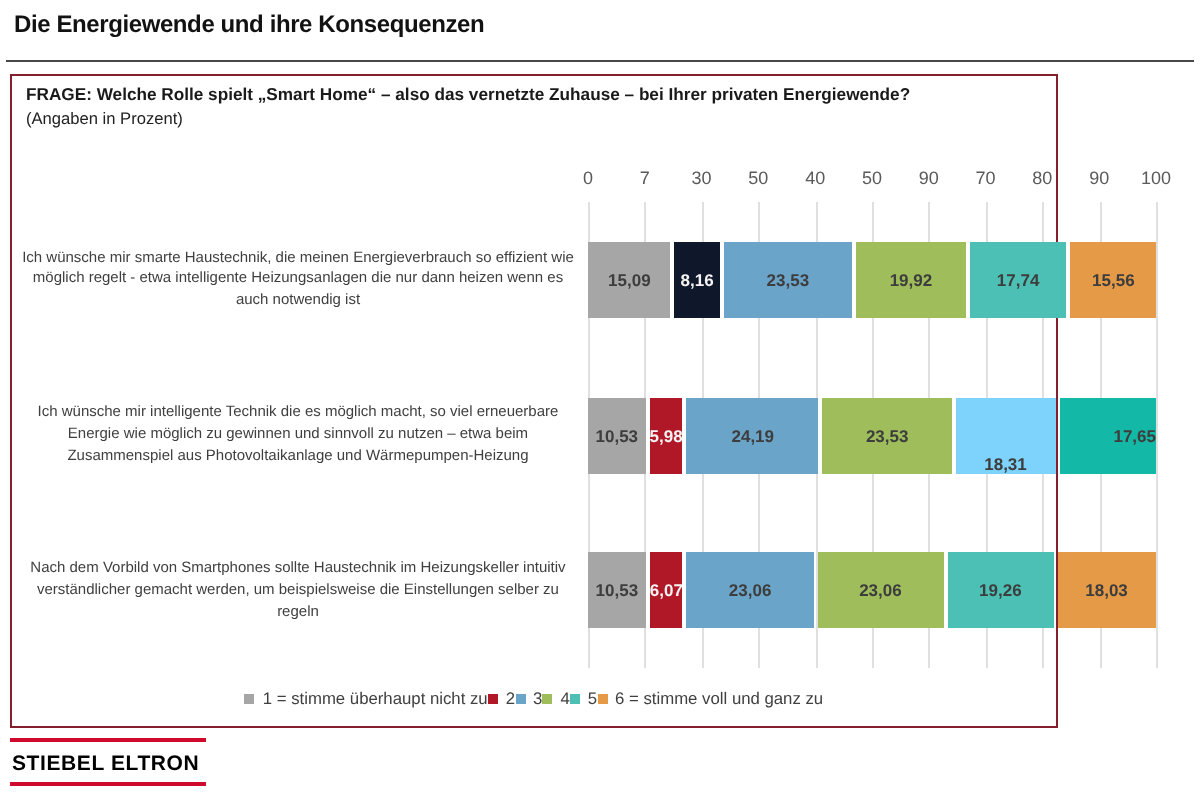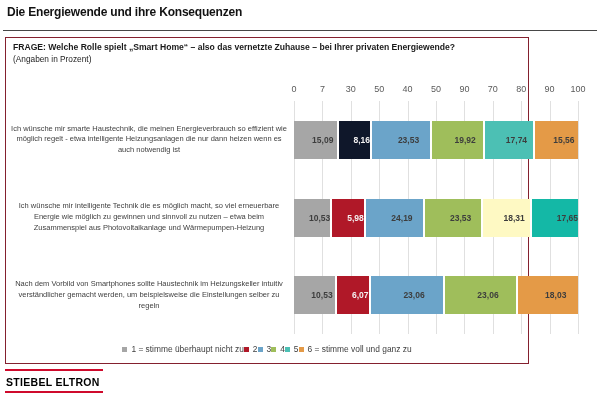--- a/index.html
+++ b/index.html
@@ -25,21 +25,21 @@
 
   .plot { position:absolute; left:288px; top:63px; width:284px; height:233px; }
   .gl   { position:absolute; top:0; bottom:0; width:1px; background:#e0e0e0; }
 
   .rows { position:absolute; left:2px; top:63px; width:570px; height:233px;
           display:flex; flex-direction:column; }
   .crow { flex:1 1 0; display:flex; align-items:center; }
   .rlabel { width:286px; padding:0 6px 0 2px; font-size:7.5px; line-height:1.45;
             color:#3f3f3f; text-align:center; }
   .rbar { width:284px; height:38px; display:flex; gap:2px; }
-  .seg  { display:flex; align-items:center; justify-content:center; height:100%;padding-left:15px; }
+  .seg  { display:flex; align-items:center; justify-content:center; height:100%; }
   .segv { font-size:8.5px; font-weight:bold; white-space:nowrap; }
 
   .legend { position:absolute; left:0; right:0; top:306px; display:flex;
             justify-content:center; align-items:center; }
   .litem { display:flex; align-items:center; gap:4px; }
   .sw { width:5px; height:5px; display:inline-block; }
   .llabel { font-size:8.4px; color:#404040; }
 
   .logo { position:absolute; left:5px; top:369px; display:inline-block;
           border-top:2px solid #cf0a2c; border-bottom:2px solid #cf0a2c;
@@ -115,21 +115,21 @@
             </div>
             <div class="seg" style="flex: 5.98 1 0px; background: rgb(176, 24, 40);">
               <span class="segv" style="color: rgb(244, 242, 242);">5,98</span>
             </div>
             <div class="seg" style="flex: 24.19 1 0px; background: rgb(107, 164, 201);">
               <span class="segv" style="color: rgb(61, 61, 61); text-align: center;">24,19</span>
             </div>
             <div class="seg" style="flex: 23.53 1 0px; background: rgb(159, 190, 91);">
               <span class="segv" style="color: rgb(61, 61, 61);">23,53</span>
             </div>
-            <div class="seg" style="flex: 18.31 1 0px; background: #fef9c3;">
+            <div class="seg" style="flex: 18.31 1 0px; background: #7dd3fc; align-items: flex-end;">
               <span class="segv" style="color: rgb(61, 61, 61);">18,31</span>
             </div>
             <div class="seg" style="flex: 17.65 1 0px; background: #14b8a6; justify-content: flex-end;">
               <span class="segv" style="color: rgb(61, 61, 61);">17,65</span>
             </div>
           </div>
         </div>
         <div class="crow">
           <div class="rlabel">Nach dem Vorbild von Smartphones sollte Haustechnik im Heizungskeller intuitiv verständlicher gemacht werden, um beispielsweise die Einstellungen selber zu regeln</div>
           <div class="rbar">
@@ -137,20 +137,23 @@
               <span class="segv" style="color: rgb(61, 61, 61);">10,53</span>
             </div>
             <div class="seg" style="flex: 6.07 1 0px; background: rgb(176, 24, 40);">
               <span class="segv" style="color: rgb(244, 242, 242);">6,07</span>
             </div>
             <div class="seg" style="flex: 23.06 1 0px; background: rgb(107, 164, 201);">
               <span class="segv" style="color: rgb(61, 61, 61);">23,06</span>
             </div>
             <div class="seg" style="flex: 23.06 1 0px; background: rgb(159, 190, 91);">
               <span class="segv" style="color: rgb(61, 61, 61);">23,06</span>
+            </div>
+            <div class="seg" style="flex: 19.26 1 0px; background: rgb(76, 192, 180);">
+              <span class="segv" style="color: rgb(61, 61, 61);">19,26</span>
             </div>
             <div class="seg" style="flex: 18.03 1 0px; background: rgb(228, 154, 71);">
               <span class="segv" style="color: rgb(61, 61, 61);">18,03</span>
             </div>
           </div>
         </div>
       </div>
 
     <div class="legend" id="legend">
         <div class="litem">

